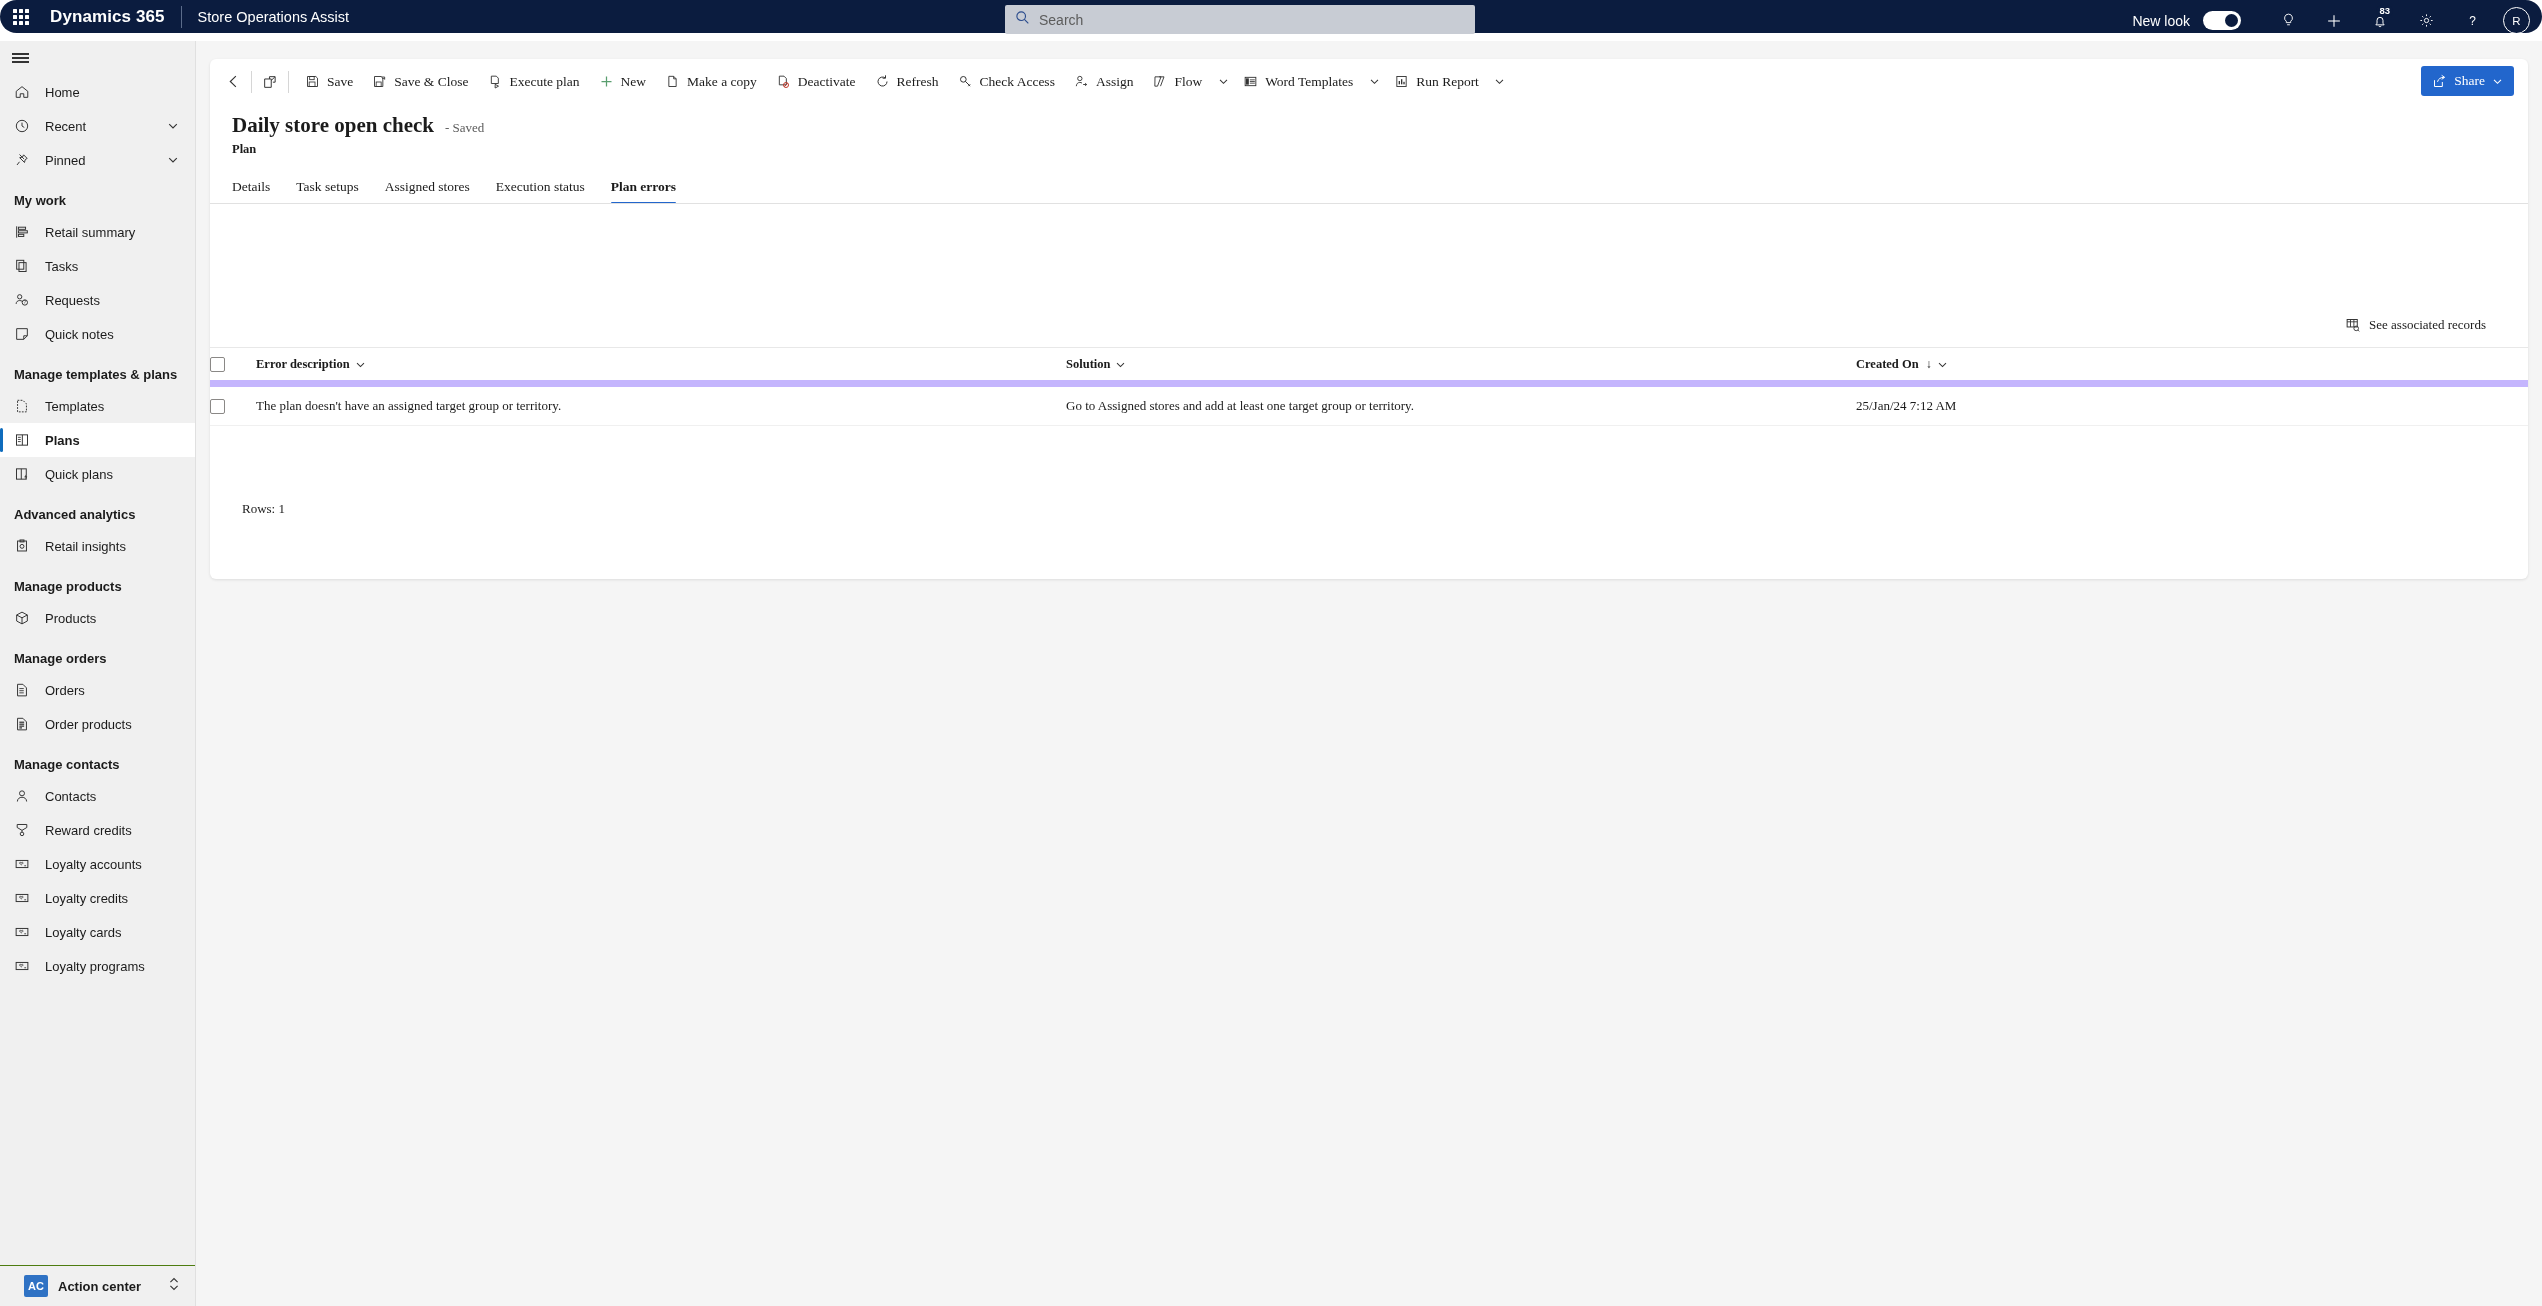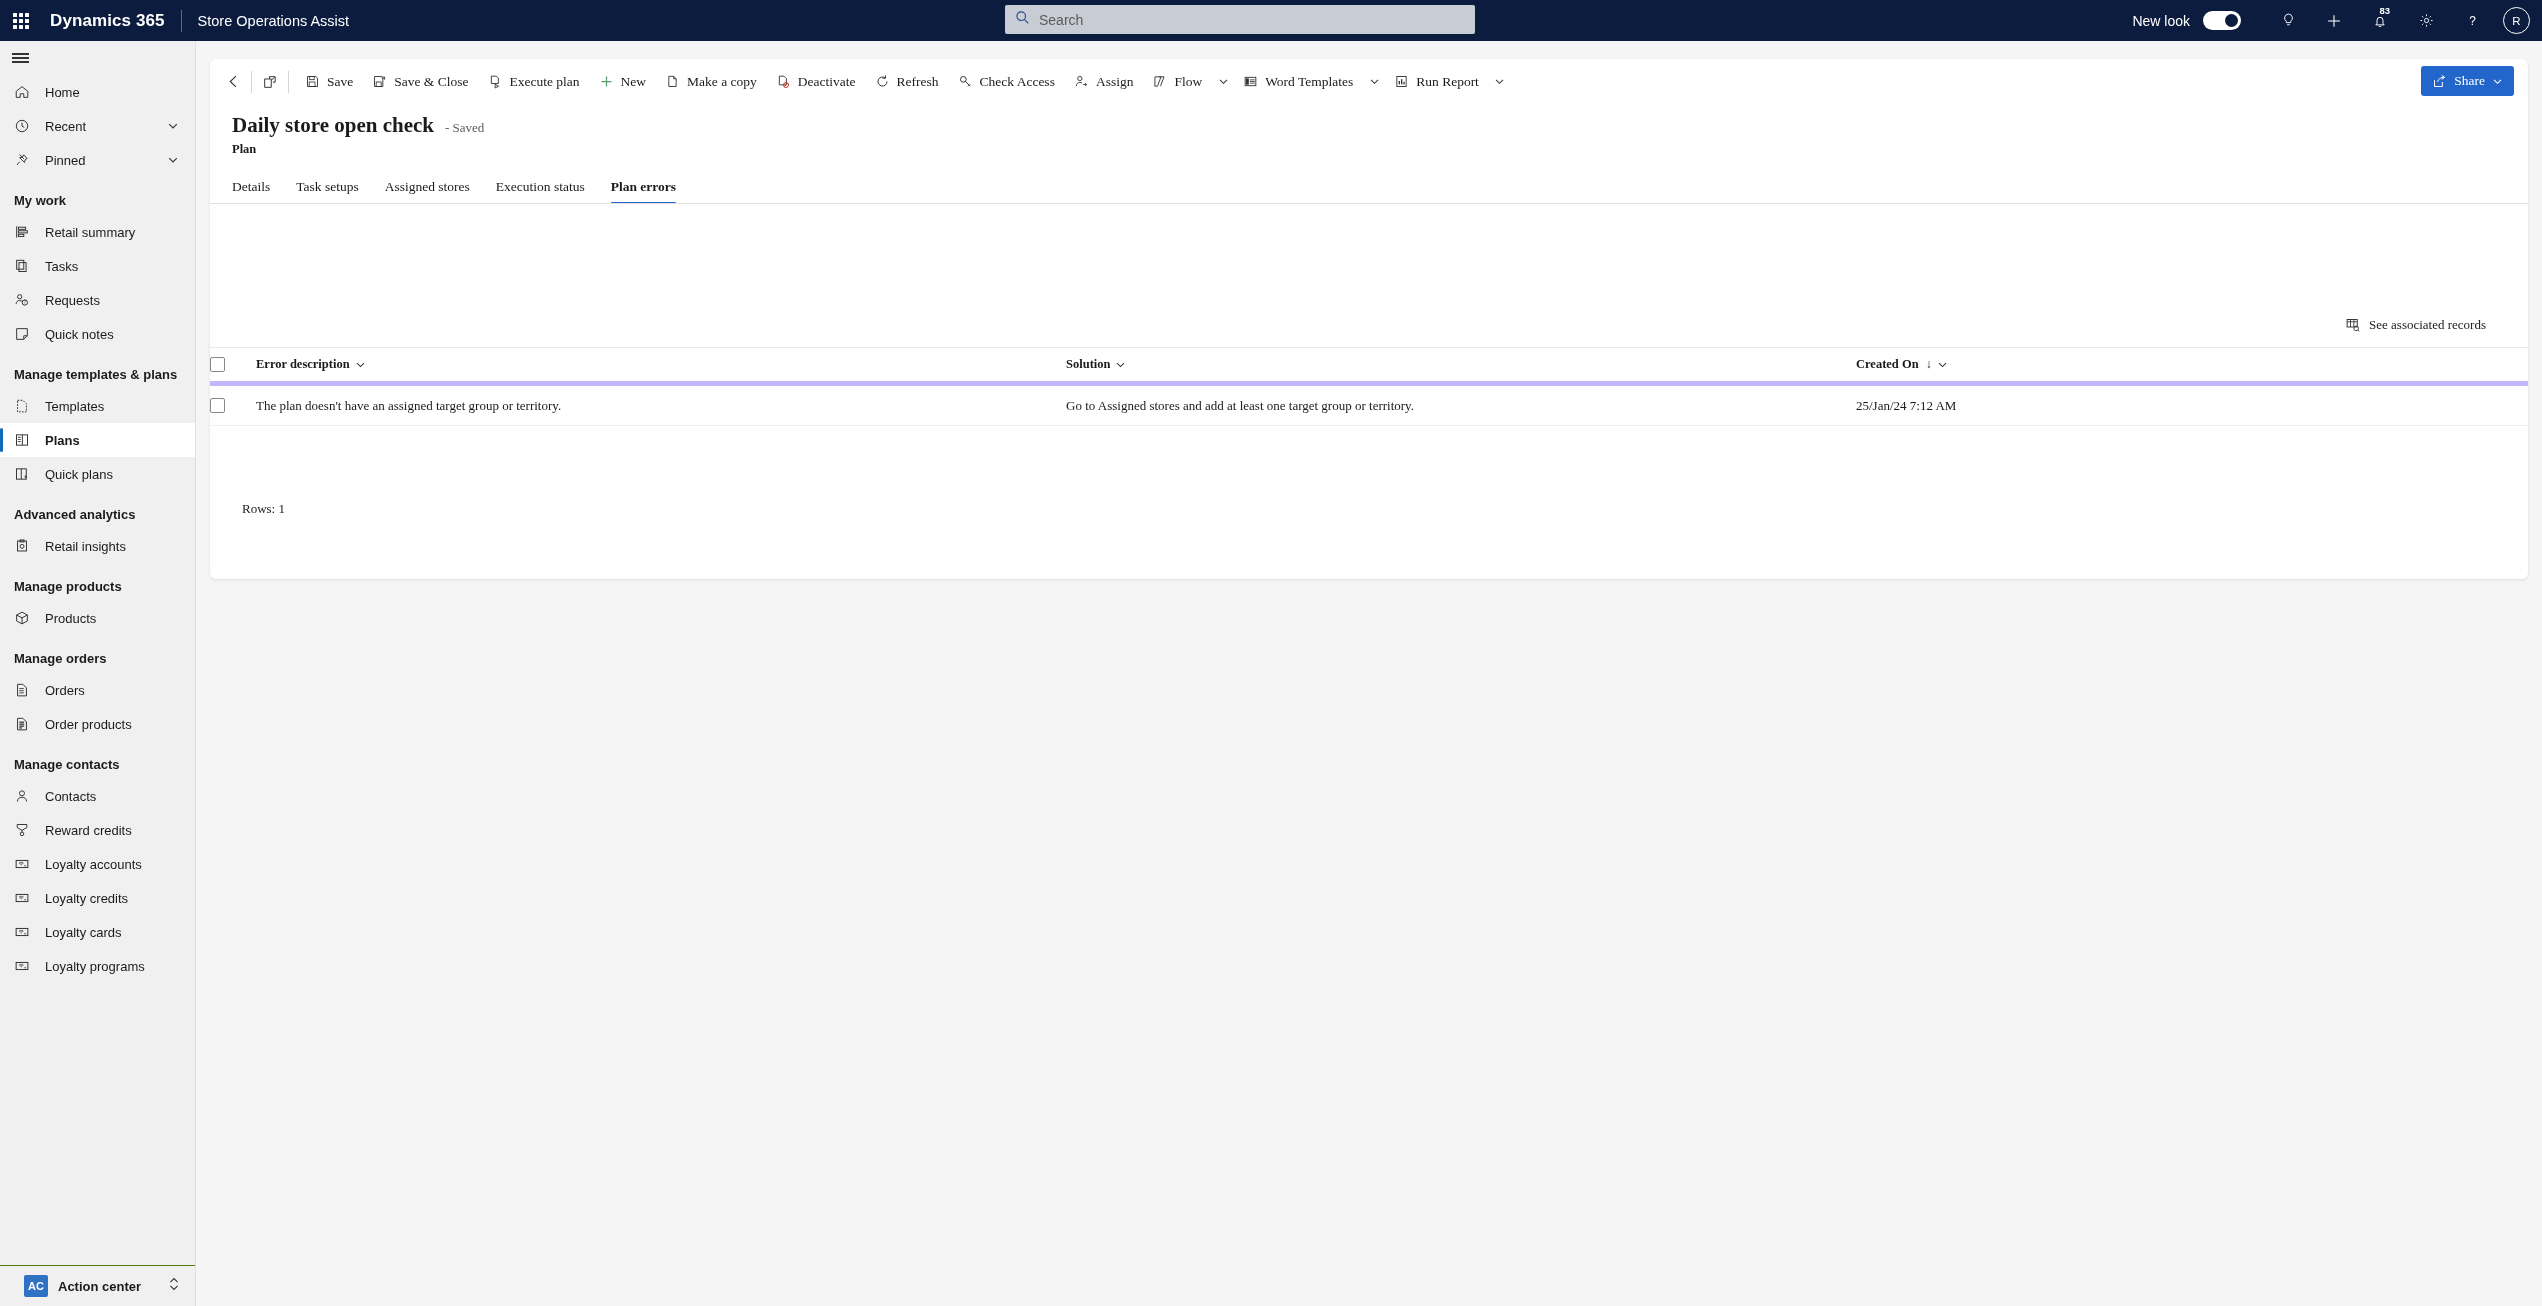--- a/index.html
+++ b/index.html
@@ -6,24 +6,25 @@
   html, body {
     width: 2542px; height: 1306px;
     font-family: "Liberation Sans", sans-serif;
     background: #ffffff;
     overflow: hidden;
   }
 
   
   .app-header {
     position: absolute; top: 0; left: 0;
-    width: 2542px; height: 41px;
+    width: 2542px; height: 33px;
     background: #0b1c3f;
     display: flex; align-items: center;
     color: #ffffff;
+    border-radius: 17px;
   }
   .waffle {
     width: 42px; height: 41px;
     display: flex; align-items: center; justify-content: center;
     cursor: pointer;
   }
   .waffle-grid {
     display: grid; grid-template-columns: repeat(3, 4px);
     grid-template-rows: repeat(3, 4px); gap: 2px;
   }
@@ -221,21 +222,21 @@
     color: #1b1b1b; cursor: pointer; padding: 5px 8px; border-radius: 3px;
   }
   .assoc-link .cmd-ico { margin-right: 8px; }
 
   table.grid { width: 100%; border-collapse: collapse; table-layout: fixed; }
   table.grid th, table.grid td { text-align: left; }
   .col-check { width: 46px; padding-left: 32px; }
   .col-err { width: 810px; }
   .col-sol { width: 790px; }
   .col-date { width: auto; }
-  table.grid thead tr { border-top: 1px solid #e8e8e8; border-bottom: 5px solid #c4b5fd; }
+  table.grid thead tr { border-top: 1px solid #e8e8e8; border-bottom: 7px solid #c4b5fd; }
   table.grid thead th {
     height: 36px; font-size: 12.5px; font-weight: bold; color: #1b1b1b;
     padding: 0; vertical-align: middle;
   }
   .th-inner { display: flex; align-items: center; cursor: pointer; }
   .th-inner .sortarrow { margin-left: 7px; font-size: 12px; }
   .th-inner .chev { margin-left: 5px; display: flex; }
   table.grid tbody tr { border-bottom: 1px solid #f0f0f0; }
   table.grid tbody td {
     height: 42px; font-size: 13px; color: #1b1b1b; padding: 0;

